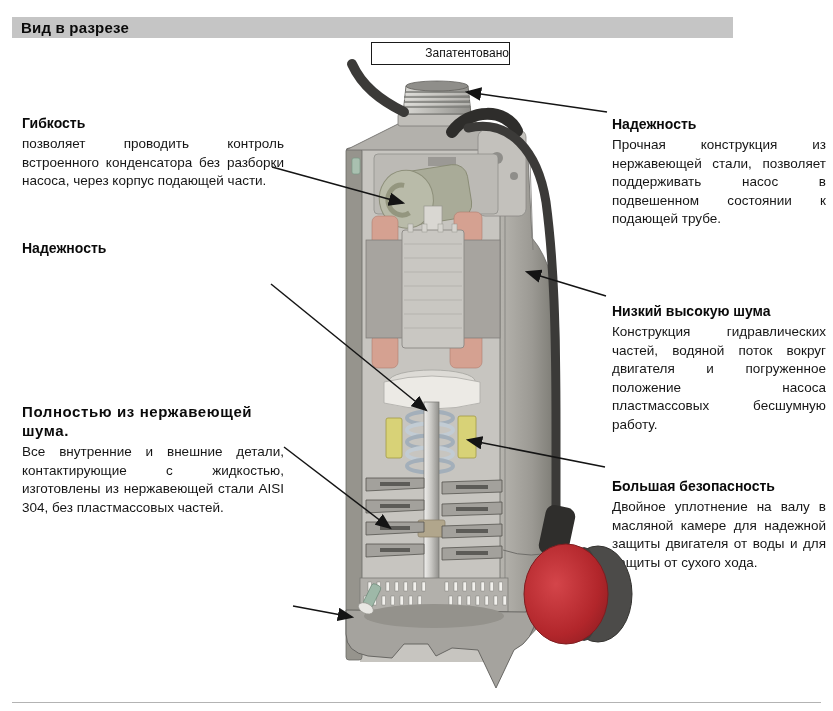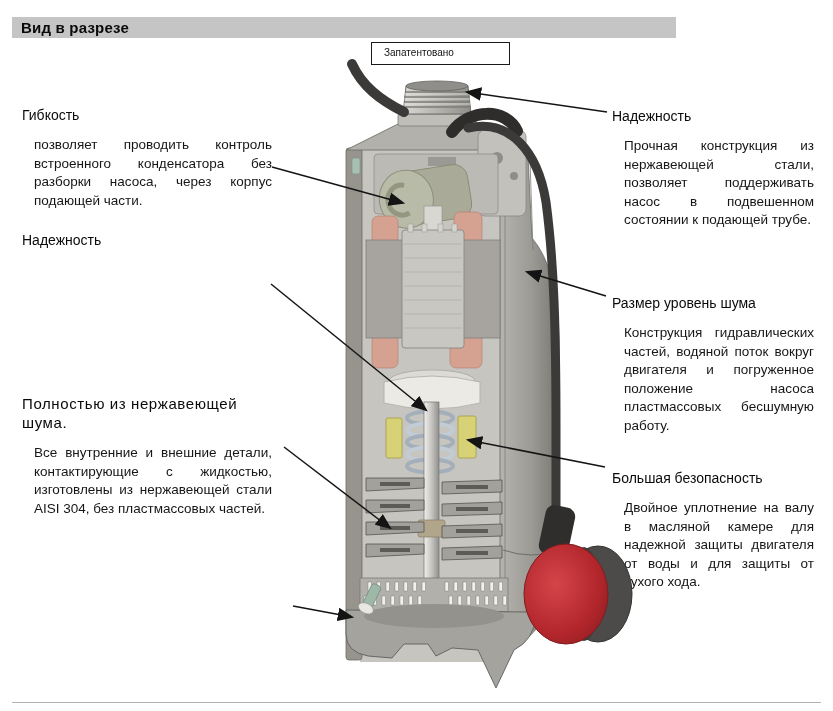--- a/index.html
+++ b/index.html
@@ -1,38 +1,38 @@
 <!DOCTYPE html>
 <html><head>
 <meta charset="utf-8">
 <style>
   html,body{margin:0;padding:0;background:#ffffff;}
   #page{
     position:relative;width:833px;height:711px;background:#ffffff;overflow:hidden;
     font-family:"Liberation Sans","DejaVu Sans",sans-serif;color:#111;
   }
   .header-bar{
-    position:absolute;left:12px;top:17px;width:664px;height:21px;
+    position:absolute;left:12px;top:17px;width:721px;height:21px;
     background:#c5c5c5;line-height:21px;padding-left:9px;box-sizing:border-box;
     font-size:15px;font-weight:bold;color:#0a0a0a;letter-spacing:.2px;
   }
   .patent-box{
     position:absolute;left:371px;top:42px;width:139px;height:23px;
-    border:1.6px solid #1a1a1a;box-sizing:border-box;text-align:left;
-    font-size:10px;line-height:20px;color:#111;background:#fff;padding-left:12px;
+    border:1.6px solid #1a1a1a;box-sizing:border-box;text-align:right;
+    font-size:12px;line-height:20px;color:#111;background:#fff;
   }
   .note{position:absolute;}
   .note.left{left:22px;width:262px;}
   .note.right{left:612px;width:214px;}
   .note h3{
-    margin:8px 0 3px 0;font-size:14px;font-weight:normal;color:#0a0a0a;line-height:17px;
+    margin:16px 0 3px 0;font-size:14px;font-weight:bold;color:#0a0a0a;line-height:17px;
   }
   .note.big-h h3{font-size:15px;letter-spacing:.6px;line-height:19px;}
   .note p{
-    margin:12px;font-size:13.5px;line-height:18.5px;text-align:justify;color:#161616;
+    margin:0;font-size:13.5px;line-height:18.5px;text-align:justify;color:#161616;
   }
   .footer-rule{
     position:absolute;left:12px;top:702px;width:809px;height:1px;background:#b3b3b3;
   }
   svg{position:absolute;left:0;top:0;}
 </style>
 </head>
 <body>
 
 <div id="page">
@@ -57,21 +57,21 @@
     <p>Все внутренние и внешние детали, контактирующие с жидкостью, изготовлены из нержавеющей стали AISI 304, без пластмассовых частей.</p>
   </div>
   <div class="note left" style="top:544px">
   </div>
 
   <div class="note right" style="top:100px">
     <h3>Надежность</h3>
     <p>Прочная конструкция из нержавеющей стали, позволяет поддерживать насос в подвешенном состоянии к подающей трубе.</p>
   </div>
   <div class="note right" style="top:287px">
-    <h3>Размер уровень шума</h3>
+    <h3>Низкий высокую шума</h3>
     <p>Конструкция гидравлических частей, водяной поток вокруг двигателя и погруженное положение насоса пластмассовых бесшумную работу.</p>
   </div>
   <div class="note right" style="top:462px">
     <h3>Большая безопасность</h3>
     <p>Двойное уплотнение на валу в масляной камере для надежной защиты двигателя от воды и для защиты от сухого хода.</p>
   </div>
 
   <svg width="833" height="711" viewBox="0 0 833 711">
     <defs>
       <marker id="ah" markerWidth="11" markerHeight="9" refX="9.5" refY="4.5" orient="auto">

